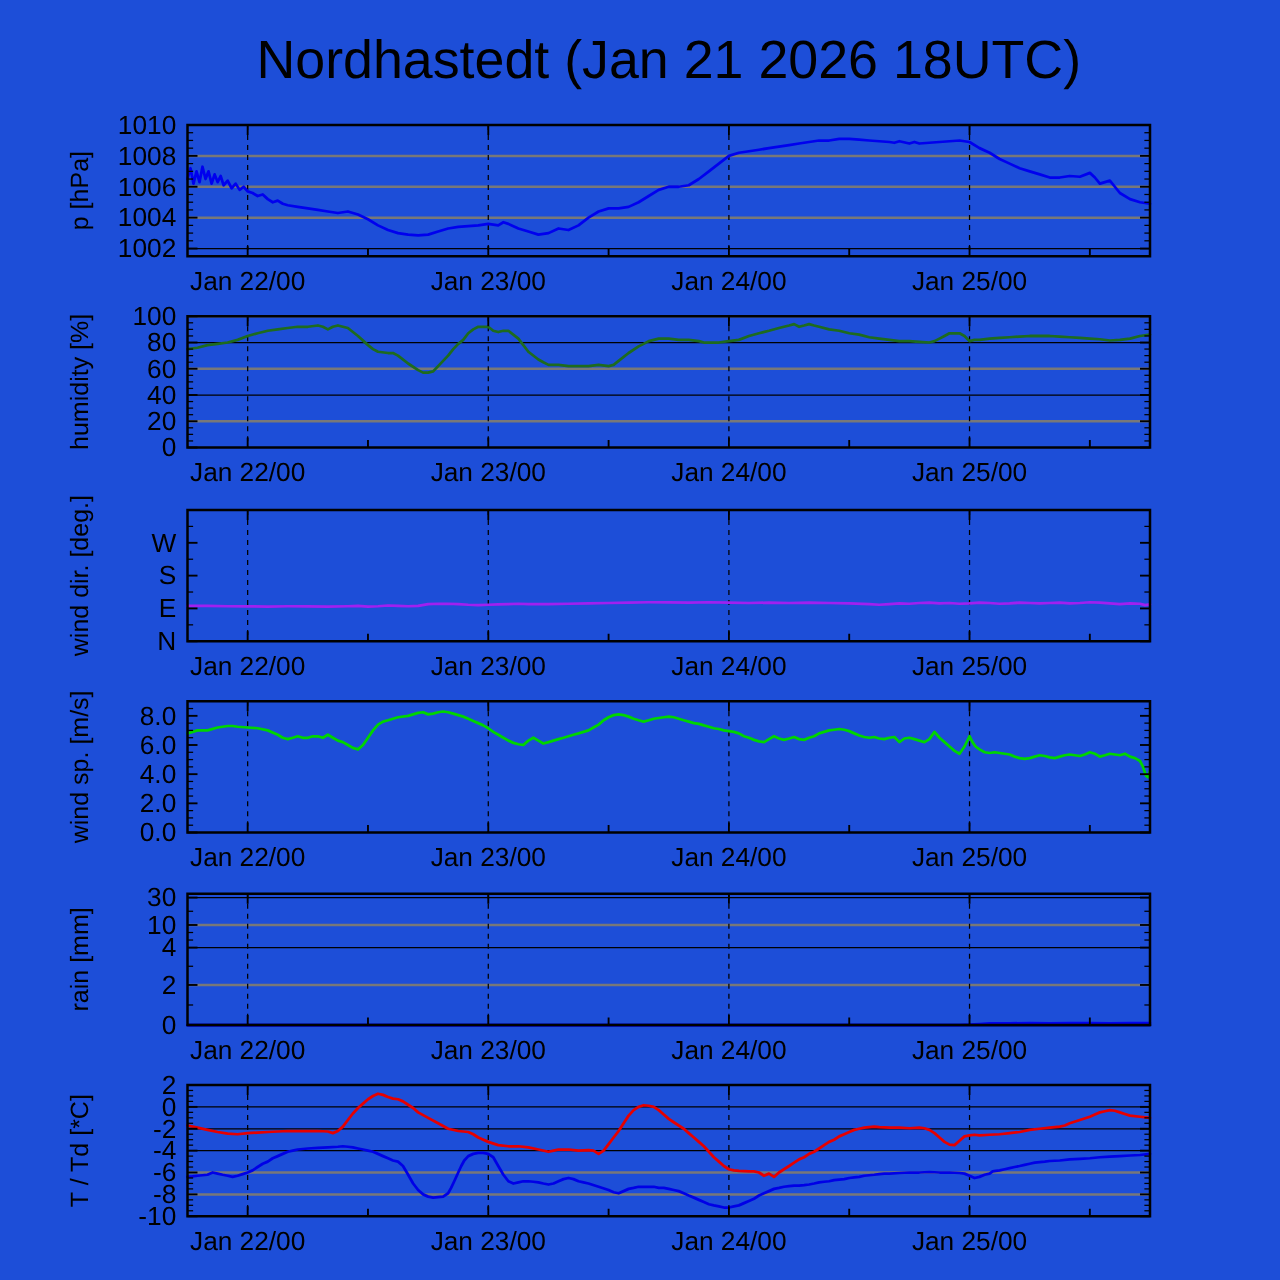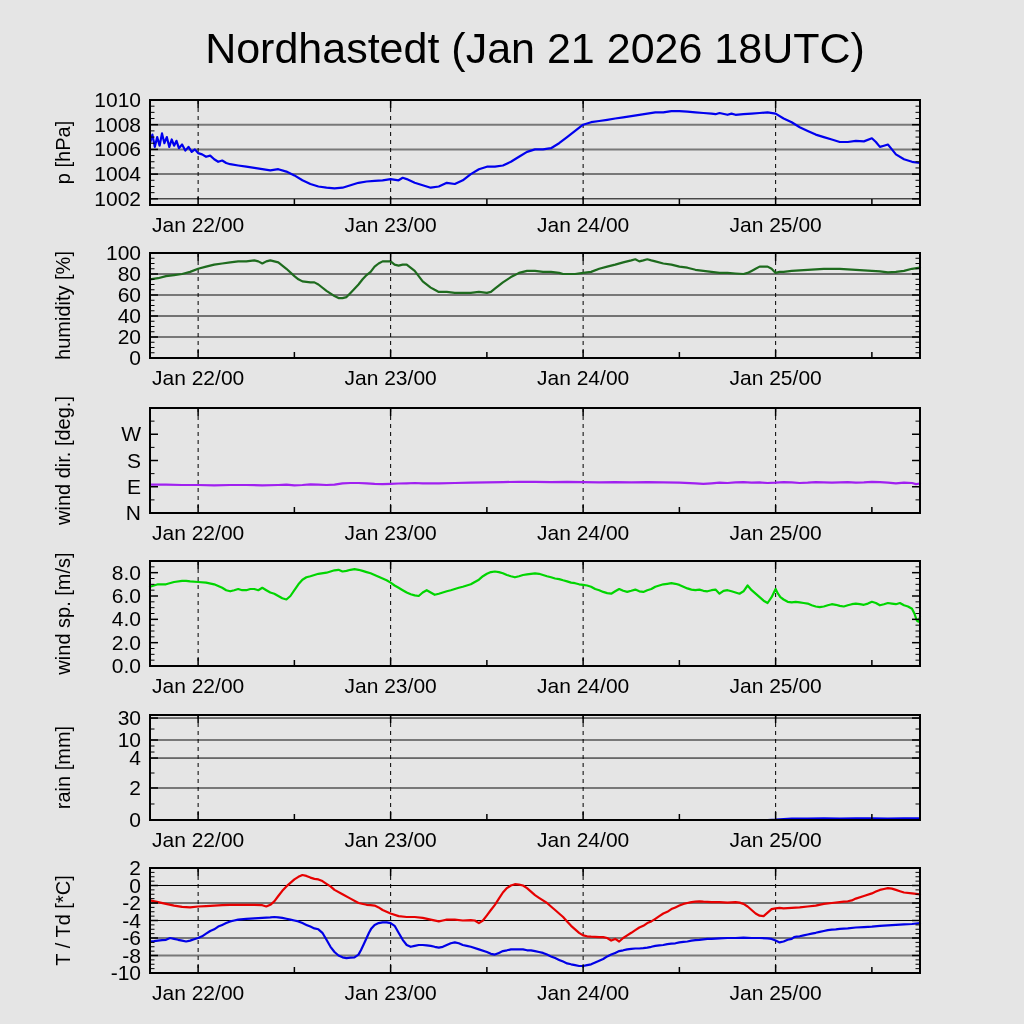--- a/index.html
+++ b/index.html
@@ -1,16 +1,16 @@
 <!DOCTYPE html>
 <html><head>
 <meta charset="utf-8">
 <style>
   html,body{margin:0;padding:0;background:#fff;}
-  #page{position:relative;width:1024px;height:1024px;background:#e5e5e5;overflow:hidden;
+  #page{position:relative;width:1024px;height:1024px;background:#1d4ed8;overflow:hidden;
         font-family:"Liberation Sans","DejaVu Sans",sans-serif;color:#000;}
   #chart-title{position:absolute;top:24px;left:50px;width:970px;text-align:center;
         font-size:43px;font-weight:400;color:#000;}
   #chart-root{position:absolute;top:0;left:0;width:1024px;height:1024px;}
   svg text{font-family:"Liberation Sans","DejaVu Sans",sans-serif;fill:#000;}
   svg .tick-label{font-size:21px;}
   svg .axis-title{font-size:20px;}
 </style>
 </head>
 <body>

